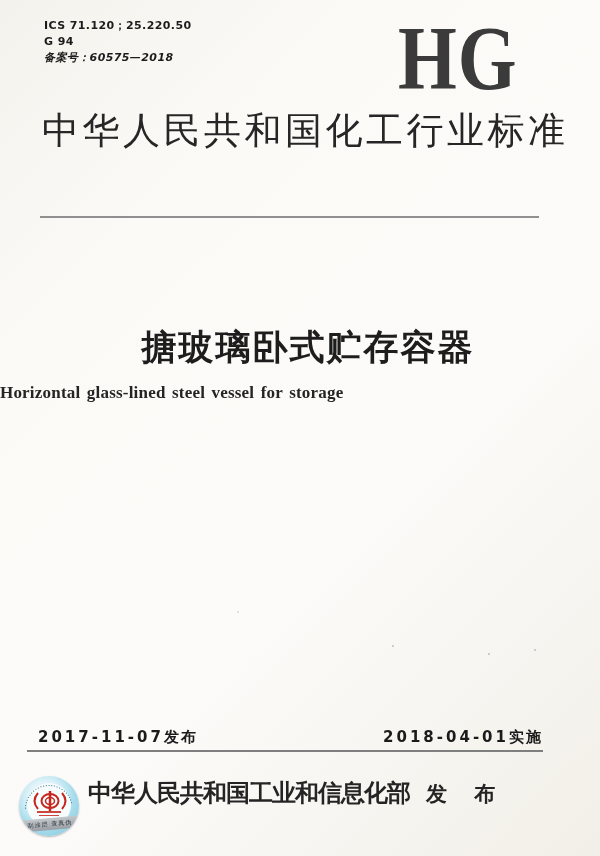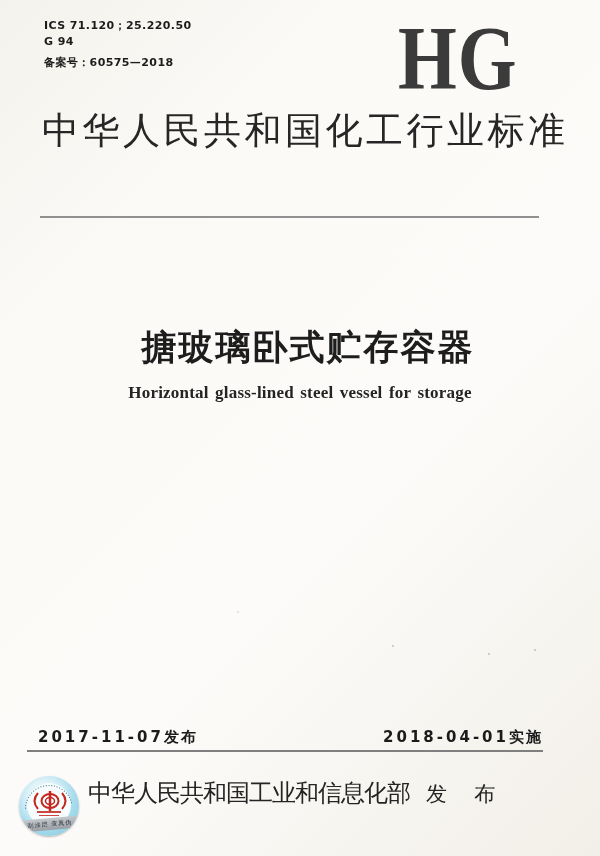--- a/index.html
+++ b/index.html
@@ -12,21 +12,21 @@
     font-family:"Liberation Serif","DejaVu Serif",serif;
     color:#222;
   }
   
   .meta{
     position:absolute;left:44px;top:18px;
     font-family:"DejaVu Sans","Liberation Sans",sans-serif;
     font-weight:bold;font-size:11px;line-height:16px;color:#1c1c1c;
     letter-spacing:.4px;
   }
-  .meta .record{margin-top:5px;}
+  .meta .record{font-style:italic;}
   
   .hg{
     position:absolute;left:398px;top:14px;
     font-family:"Liberation Serif","DejaVu Serif",serif;
     font-weight:bold;font-size:90px;line-height:1;color:#3b3b3b;
     letter-spacing:1px;transform:scaleX(.84);transform-origin:left top;
     white-space:nowrap;
   }
   
   .header-title{
@@ -42,38 +42,38 @@
   }
   .replaces{margin-top:3px;font-size:13px;color:#4b4b4b;letter-spacing:.5px;}
   .rule-top{position:absolute;left:40px;top:216px;width:499px;height:2px;background:#909090;}
   
   .main-title{
     position:absolute;left:0;top:324px;width:100%;text-align:center;
     font-weight:bold;font-size:35px;color:#1d1d1d;letter-spacing:2px;
     transform:translateX(8px);white-space:nowrap;
   }
   .sub-en{
-    position:absolute;left:0;top:383px;width:100%;text-align:center;
+    position:absolute;left:0;top:383px;width:100%;
     font-weight:bold;font-size:17px;color:#242424;letter-spacing:.2px;word-spacing:2px;
   }
   
   .date-row{
     position:absolute;left:38px;top:728px;width:505px;
     display:flex;justify-content:space-between;
     font-family:"DejaVu Sans","Liberation Sans",sans-serif;
     font-weight:bold;font-size:15px;color:#1b1b1b;
   }
   .date-group{display:flex;align-items:baseline;}
   .date-val{letter-spacing:3px;}
   .date-cn{margin-left:0;letter-spacing:2px;font-size:15px;}
   .rule-bottom{position:absolute;left:27px;top:750px;width:516px;height:2px;background:#7f7f7f;}
   
   .issuer-row{
     position:absolute;left:88px;top:777px;
-    display:flex;align-items:baseline;font-weight:normal;color:#242424;white-space:nowrap;
+    display:flex;align-items:baseline;font-weight:bold;color:#242424;white-space:nowrap;
   }
   .issuer{font-size:24px;letter-spacing:-1px;}
   .publish{font-size:21px;margin-left:16px;letter-spacing:11px;}
   
   .sticker{position:absolute;left:19px;top:776px;width:60px;height:60px;}
   .sticker-outer{
     position:relative;width:60px;height:60px;border-radius:50%;
     background:radial-gradient(circle at 42% 36%,#e2f4fa 0 30%,#a7dcec 58%,#7fc6db 100%);
     box-shadow:0 1px 2px rgba(0,0,0,.28);overflow:hidden;
   }

